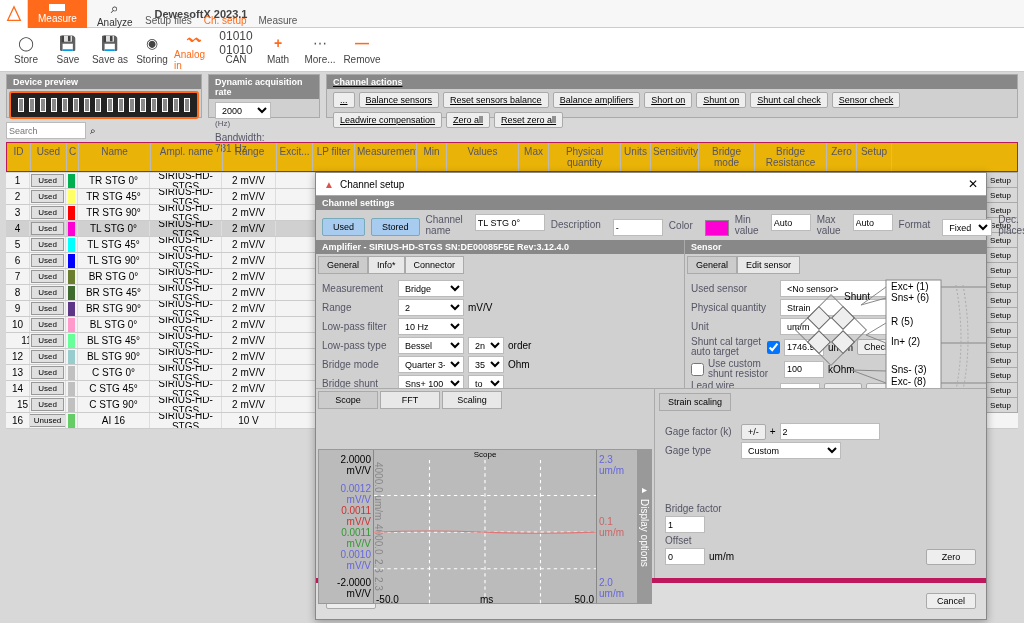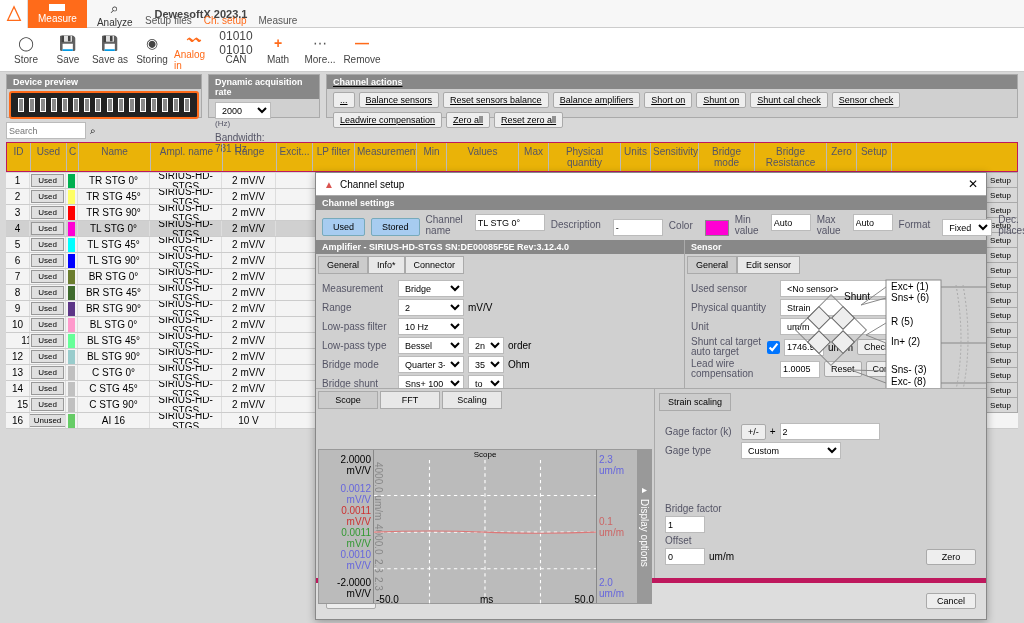--- a/index.html
+++ b/index.html
@@ -571,20 +571,27 @@
           </div>
         <div class="frow">
             <label style="width:72px;white-space:pre-line;line-height:1">Shunt cal target
 auto target</label>
             <input type="checkbox" checked="" style="">
             <input type="text" style="width: 40px;" value="1746.9">
             <span>um/m</span>
             <button class="btn">Check</button>
           </div>
         <div class="frow">
+            <input type="checkbox" style="">
+            <label style="width:72px;white-space:pre-line;line-height:1">Use custom
+shunt resistor</label>
+            <input type="text" style="width: 40px;" value="100">
+            <span>kOhm</span>
+          </div>
+        <div class="frow">
             <label style="width:85px;white-space:pre-line;line-height:1">Lead wire
 compensation</label>
             <input type="text" style="width: 40px;" value="1.0005">
             <button class="btn">Reset</button>
             <button class="btn">Compensate</button>
           </div>
 
       </div>
     </div>
   </div>

